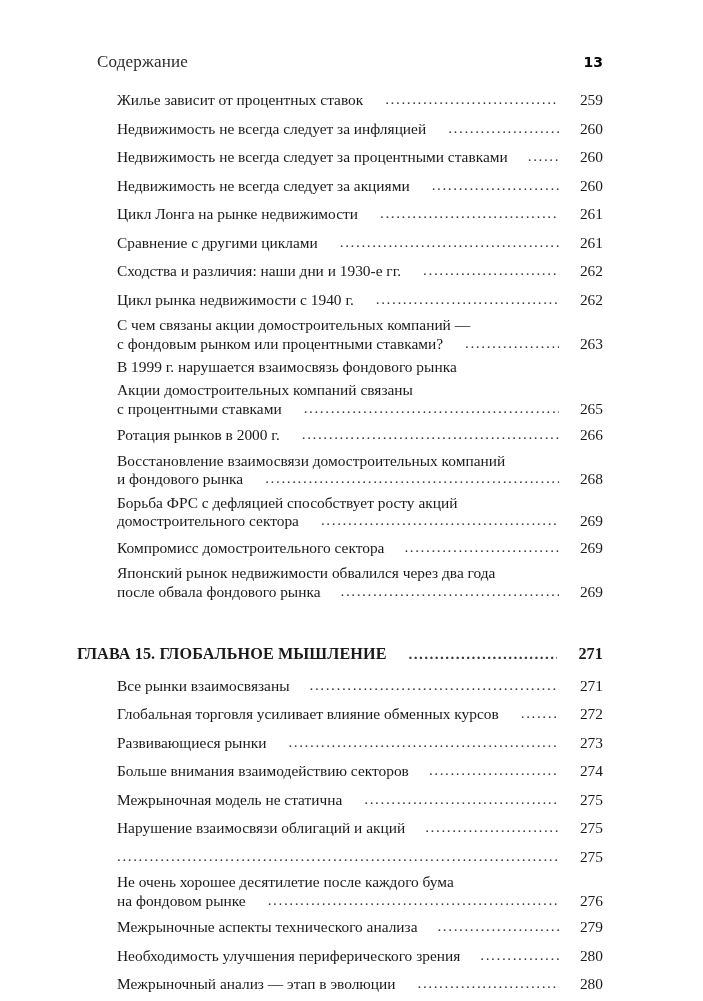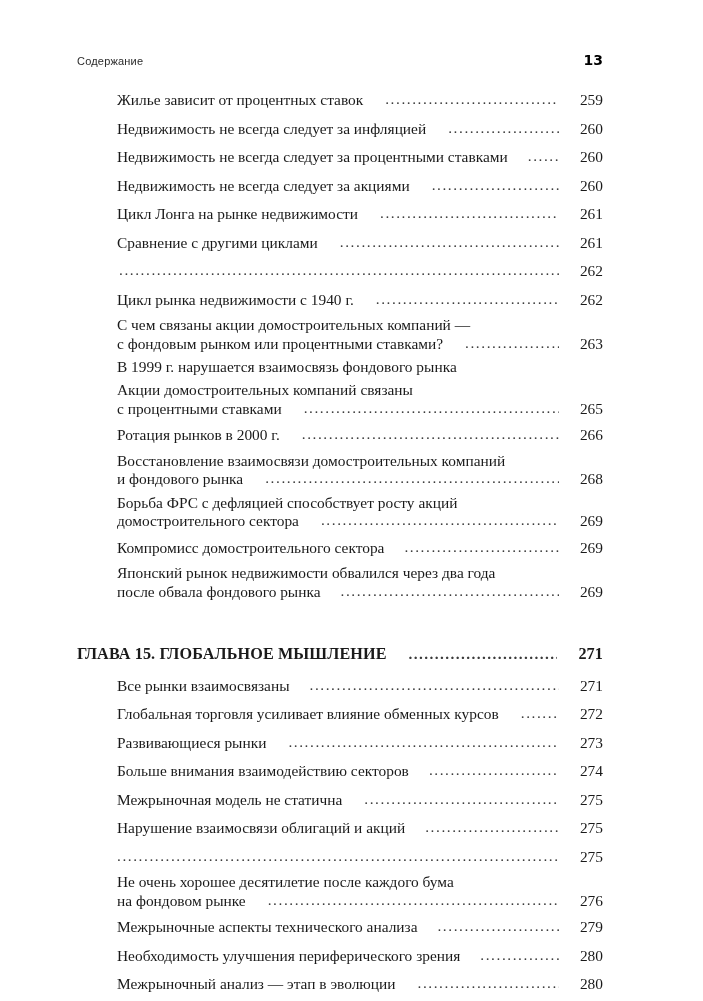--- a/index.html
+++ b/index.html
@@ -28,25 +28,26 @@
   .running-head {
     position: absolute;
     left: 77px;
     top: 52px;
     width: 526px;
     display: flex;
     align-items: baseline;
     justify-content: space-between;
   }
   .running-head-title {
-    font-family: Liberation Sans, sans-serif;
-    font-size: 11px;
+    font-family: Liberation Serif, serif;
+    font-size: 17px;
     letter-spacing: 0.2px;
     color: #2b2b2b;
     white-space: nowrap;
+    margin-left: 20px;
   }
   .running-head-folio {
     font-family: "DejaVu Sans", "Liberation Sans", sans-serif;
     font-size: 14px;
     font-weight: bold;
     color: #000000;
   }
 
   
   .toc {
@@ -180,20 +181,21 @@
       </div>
       <div class="toc-entry level-sub">
         <div class="entry-row">
           <span class="entry-text">Сравнение с другими циклами</span>
           <span class="leader"></span>
           <span class="entry-page">261</span>
         </div>
       </div>
       <div class="toc-entry level-sub">
         <div class="entry-row">
+          <span class="entry-text">Сходства и различия: наши дни и 1930-е гг.</span>
           <span class="leader"></span>
           <span class="entry-page">262</span>
         </div>
       </div>
       <div class="toc-entry level-sub">
         <div class="entry-row">
           <span class="entry-text">Цикл рынка недвижимости с 1940 г.</span>
           <span class="leader"></span>
           <span class="entry-page">262</span>
         </div>

